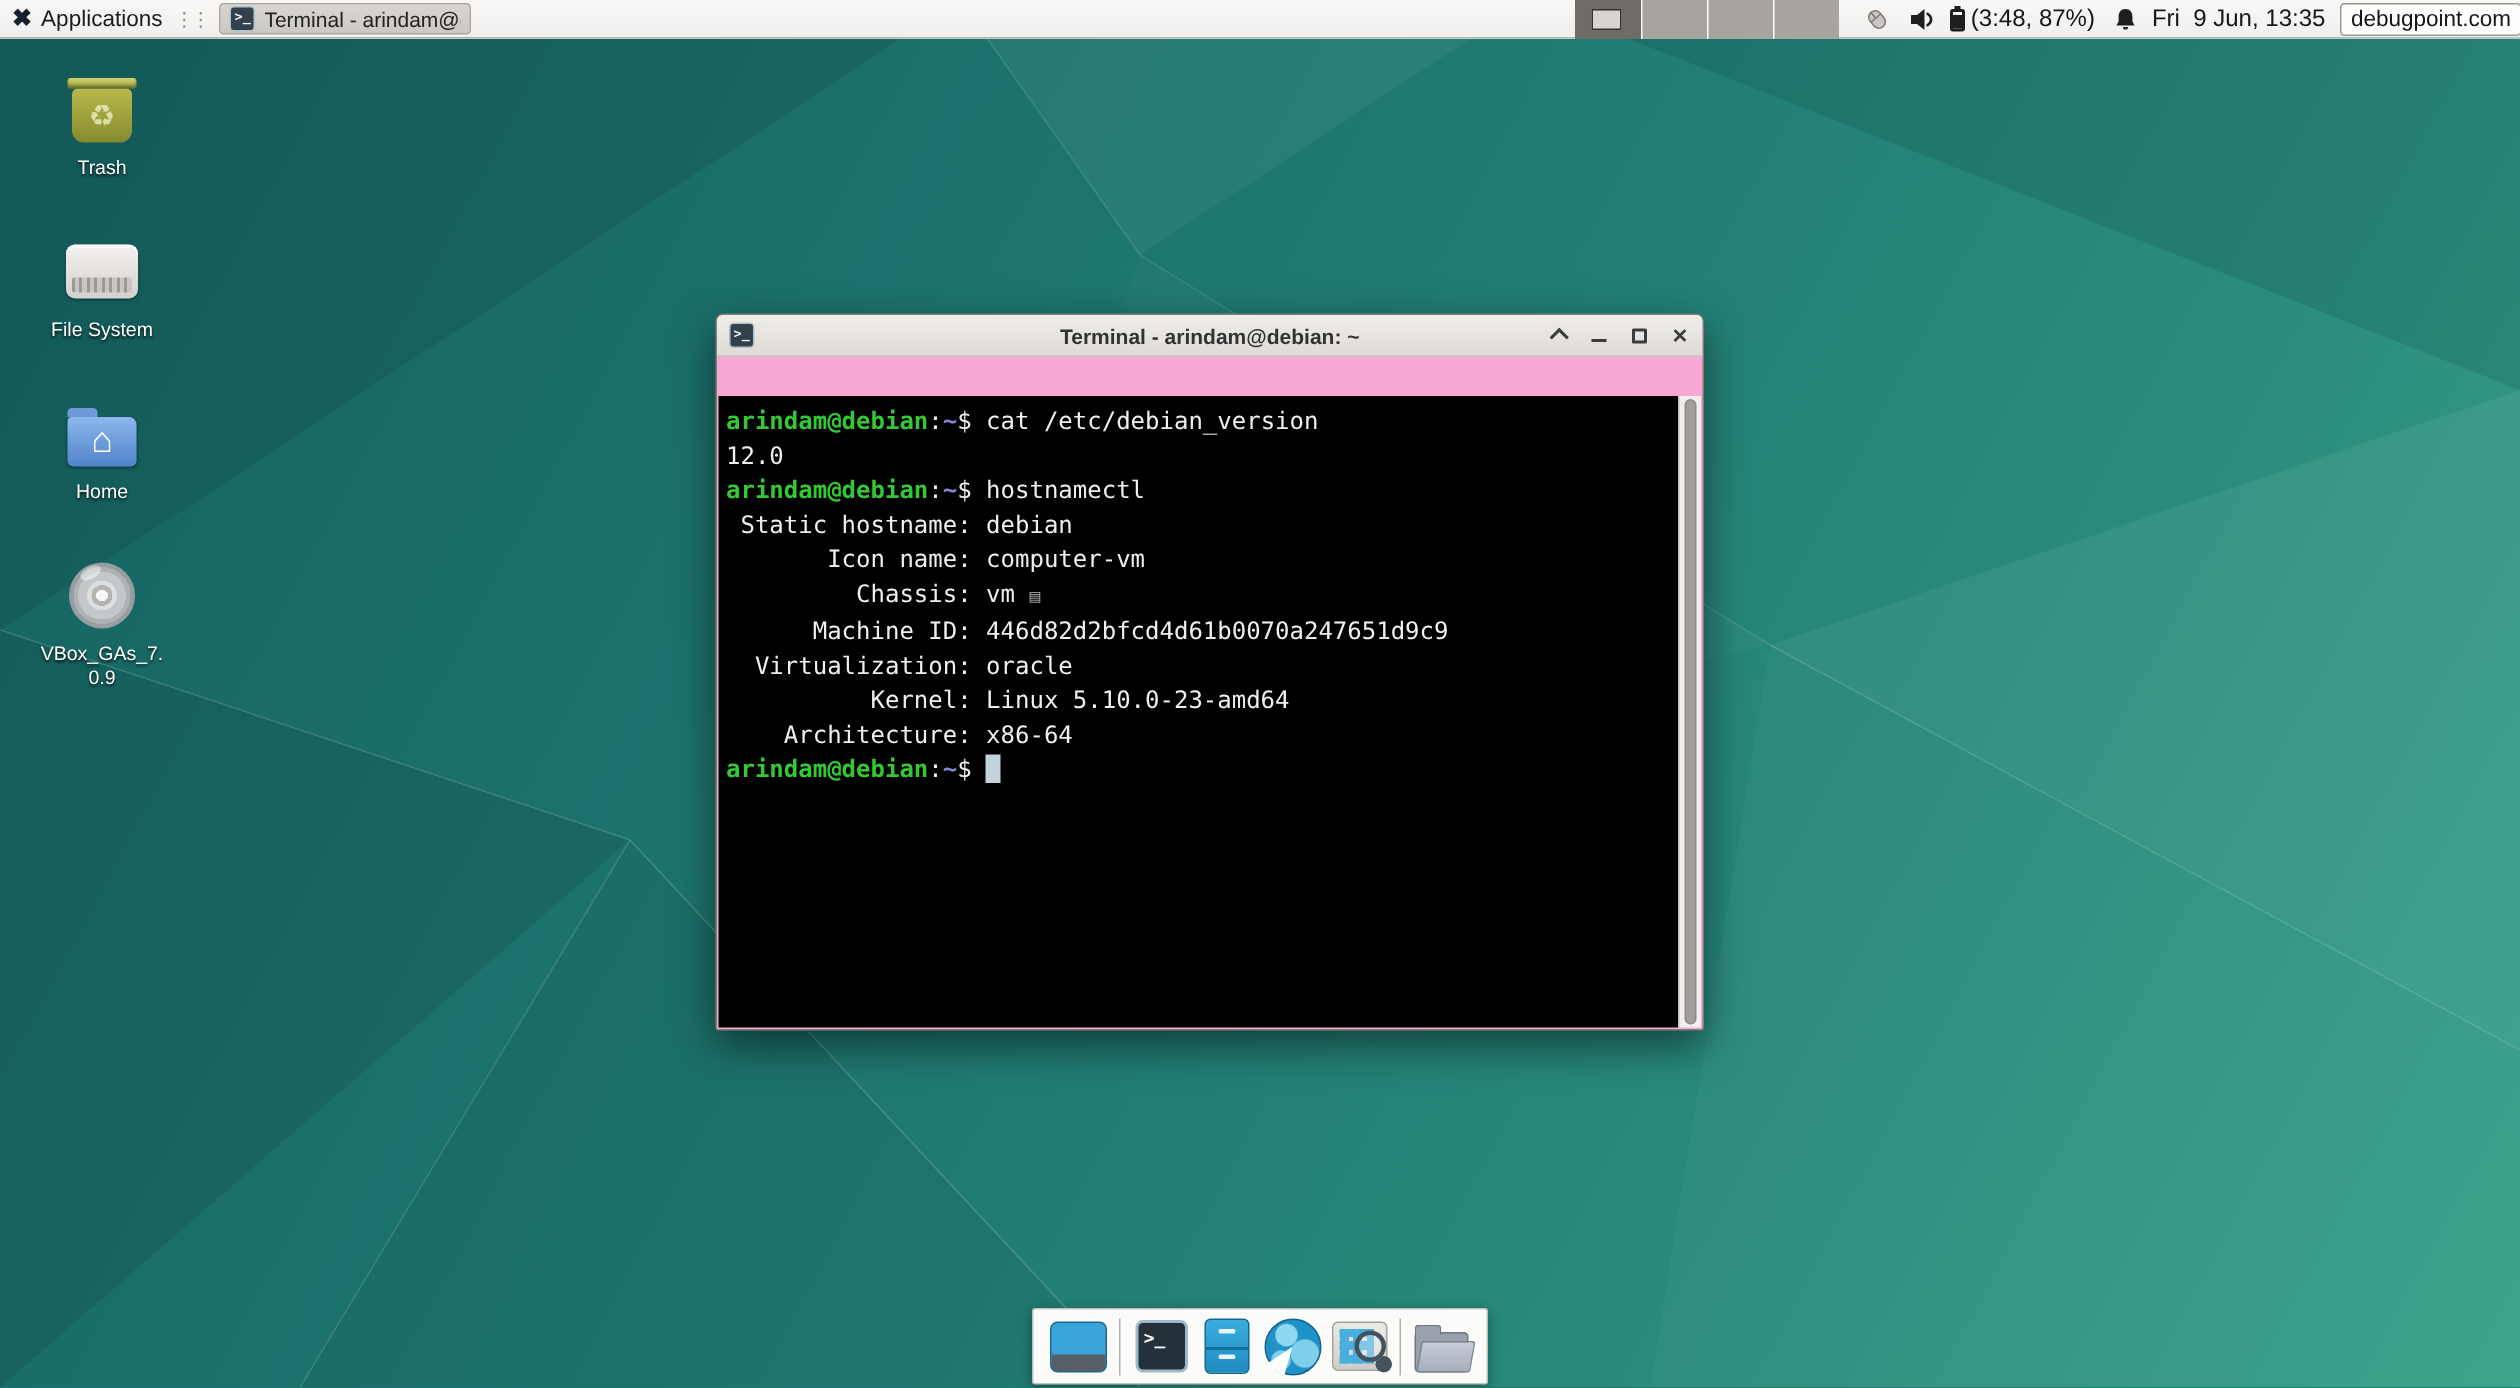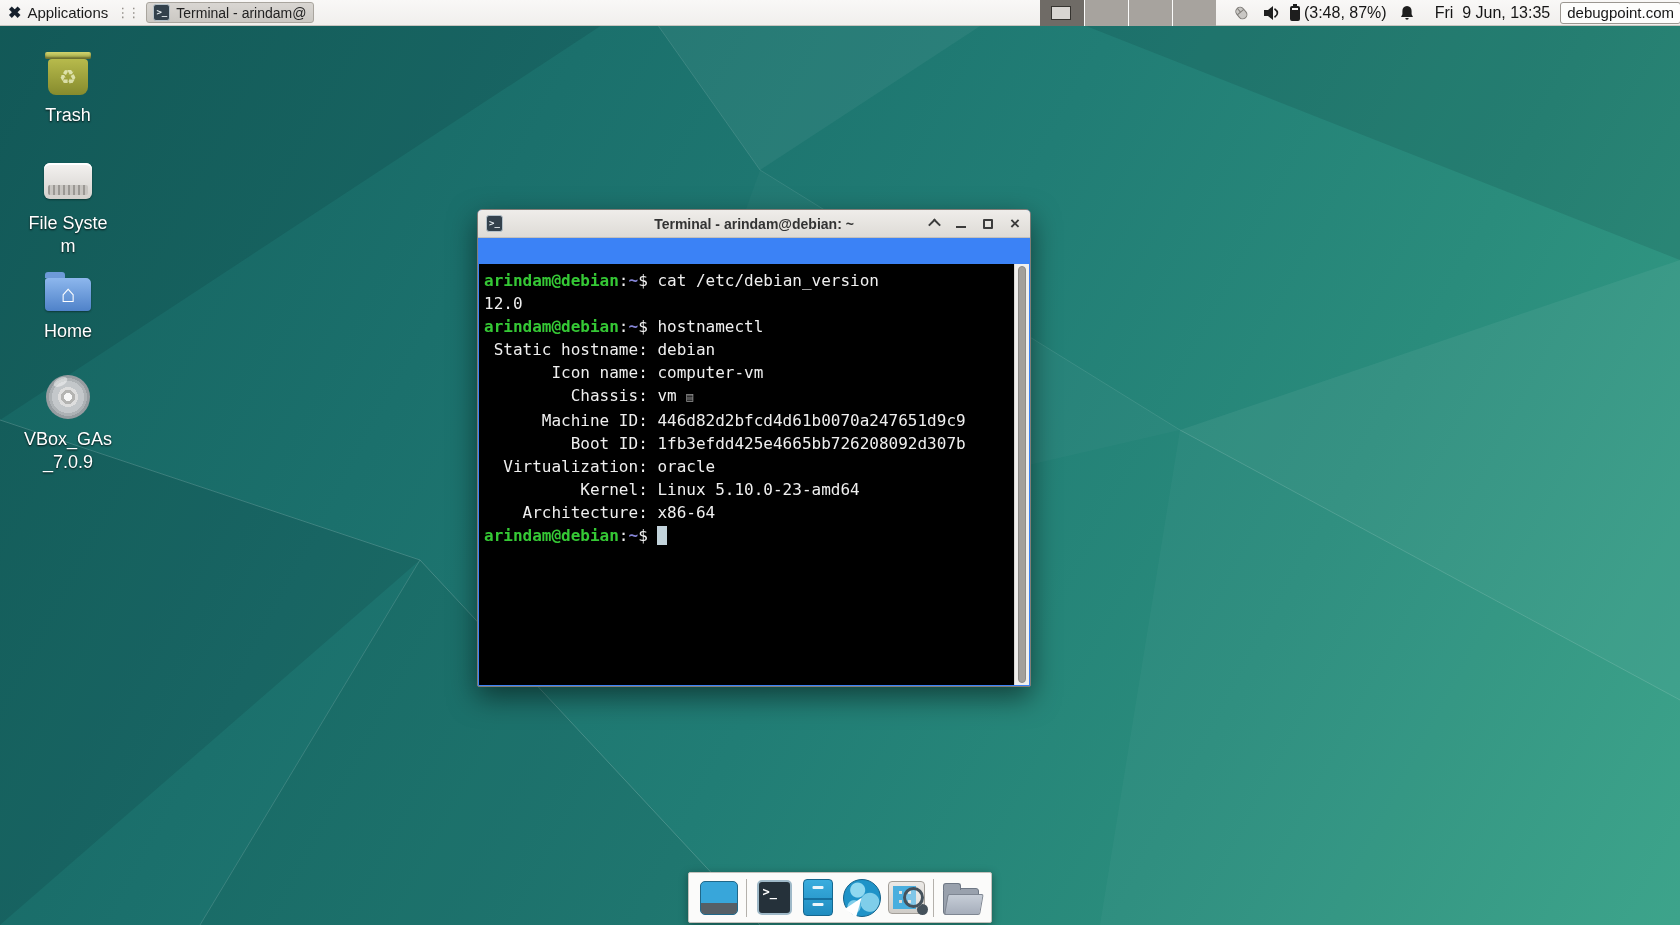--- a/index.html
+++ b/index.html
@@ -33,30 +33,30 @@
   .ws:first-child { border-left: none; }
   .ws.active { background: #6f6b66; }
   .ws-win { position: absolute; left: 11px; top: 6px; width: 20px; height: 14px;
     background: #d8d5d1; border: 1px solid #35332f; }
   .tray-ico { margin-right: 9px; display: flex; align-items: center; }
   .battery-group { display: flex; align-items: center; gap: 4px; margin-right: 11px; }
   .batt { position: relative; width: 10px; height: 15px; border: 2px solid #1e1e1e; border-radius: 2px; }
   .batt::before { content: ""; position: absolute; top: -4px; left: 1px; width: 4px; height: 2px; background: #1e1e1e; }
   .batt::after { content: ""; position: absolute; left: 0; right: 0; bottom: 0; height: 9px; background: #1e1e1e; }
   .batt-label, .clock { font-size: 16px; color: #161616; white-space: pre; }
-  .clock { margin: 0 10px 0 10px; }
+  .clock { margin: 0 10px 0 0; }
   .genmon { border: 1px solid #9b9791; background: #fdfdfc; border-radius: 3px;
     padding: 1px 6px 2px 6px; font-size: 15px; color: #161616; margin-right: -1px; }
 
   
   .dicon { position: absolute; left: 16px; width: 104px; text-align: center; cursor: default; }
   .dicon:nth-child(1) { top: 46px; } .dicon:nth-child(2) { top: 154px; }
   .dicon:nth-child(3) { top: 262px; } .dicon:nth-child(4) { top: 370px; }
   .art-wrap { height: 54px; display: flex; align-items: center; justify-content: center; }
-  .dlabel { margin: 4px auto 0; max-width: 92px; font-size: 18px; color: #fff;
+  .dlabel { margin: 4px auto 0; max-width: 92px; font-size: 13px; color: #fff;
     text-shadow: 0 1px 2px rgba(0,0,0,.85); line-height: 1.25; word-break: break-all; }
   .art { position: relative; }
   .art.trash { width: 40px; height: 36px; border-radius: 4px 4px 8px 8px;
     background: linear-gradient(#b7ba4c, #868b2d); margin-top: 8px; }
   .art.trash::before { content: ""; position: absolute; top: -7px; left: -3px; right: -3px; height: 7px;
     background: linear-gradient(#d0d36e, #9fa441); border-radius: 2px; box-shadow: inset 0 -2px 2px rgba(40,40,20,.45); }
   .art.trash::after { content: "♻"; position: absolute; inset: 0; display: flex; align-items: center;
     justify-content: center; color: rgba(240,244,205,.75); font-size: 20px; }
   .art.filesystem { width: 48px; height: 36px; border-radius: 6px;
     background: linear-gradient(#f4f2f0, #d4d1cd); box-shadow: inset 0 2px 0 #fff, 0 1px 2px rgba(0,0,0,.4); }
@@ -68,22 +68,22 @@
     background: #6d9ad8; border-radius: 3px 3px 0 0; }
   .art.home::after { content: "⌂"; position: absolute; inset: 0; display: flex; align-items: center;
     justify-content: center; color: #fff; font-size: 24px; font-weight: bold; }
   .art.disc { width: 44px; height: 44px; border-radius: 50%;
     background: radial-gradient(circle, #f7f7f7 0 4px, #b4b4b2 4px 7px, #dedede 7px 10px,
       #c3c7ca 10px 16px, #adb2b5 16px 19px, #979da1 19px 22px); }
   .art.disc::before { content: ""; position: absolute; top: 3px; left: 7px; width: 15px; height: 8px;
     background: rgba(255,255,255,.45); border-radius: 50%; transform: rotate(-28deg); }
 
   
-  .window { position: absolute; left: 477px; top: 209px; width: 554px; height: 478px;
-    background: #3b82f6; border: 1px solid #817d77; border-radius: 5px 5px 2px 2px;
+  .window { position: absolute; left: 477px; top: 209px; width: 659px; height: 478px;
+    background: #f9a8d4; border: 1px solid #817d77; border-radius: 5px 5px 2px 2px;
     box-shadow: 0 10px 28px rgba(0,0,0,.5); z-index: 20; }
   .titlebar { position: relative; height: 28px; background: linear-gradient(#efedea, #dedbd6);
     border-bottom: 1px solid #c3c0bb; border-radius: 4px 4px 0 0; display: flex; align-items: center; padding: 0 8px; }
   .title { position: absolute; left: 0; right: 0; text-align: center; font-size: 14px;
     font-weight: bold; color: #333; pointer-events: none; }
   .win-btns { margin-left: auto; display: flex; align-items: center; gap: 13px; z-index: 2; }
   .wbtn { width: 14px; height: 14px; display: flex; align-items: center; justify-content: center; cursor: default; }
   .chev-up { width: 9px; height: 9px; border-top: 2px solid #3c3c3c; border-right: 2px solid #3c3c3c;
     transform: rotate(-45deg) translate(-1px, 1px); }
   .mini-bar { width: 10px; height: 2px; background: #3c3c3c; margin-top: 7px; }
@@ -269,21 +269,20 @@
   <div class="term-body">
     <div class="term-screen">
       <div>
           <div class="tline"><span class="seg-green">arindam@debian</span><span class="seg-fg">:</span><span class="seg-blue">~</span><span class="seg-fg">$ </span><span class="seg-fg">cat /etc/debian_version</span></div>
           <div class="tline"><span class="seg-fg">12.0</span></div>
           <div class="tline"><span class="seg-green">arindam@debian</span><span class="seg-fg">:</span><span class="seg-blue">~</span><span class="seg-fg">$ </span><span class="seg-fg">hostnamectl</span></div>
           <div class="tline"><span class="seg-fg"> Static hostname: debian</span></div>
           <div class="tline"><span class="seg-fg">       Icon name: computer-vm</span></div>
           <div class="tline"><span class="seg-fg">         Chassis: vm </span><span class="seg-dim">▤</span></div>
           <div class="tline"><span class="seg-fg">      Machine ID: 446d82d2bfcd4d61b0070a247651d9c9</span></div>
-          <div class="tline"><span class="seg-fg">         Boot ID: 1fb3efdd425e4665bb726208092d307b</span></div>
           <div class="tline"><span class="seg-fg">  Virtualization: oracle</span></div>
           <div class="tline"><span class="seg-fg">          Kernel: Linux 5.10.0-23-amd64</span></div>
           <div class="tline"><span class="seg-fg">    Architecture: x86-64</span></div>
           <div class="tline"><span class="seg-green">arindam@debian</span><span class="seg-fg">:</span><span class="seg-blue">~</span><span class="seg-fg">$ </span><span class="cursor"></span></div>
         </div>
     </div>
     <div class="term-scrollbar">
       <div class="sb-thumb"></div>
     </div>
   </div>

